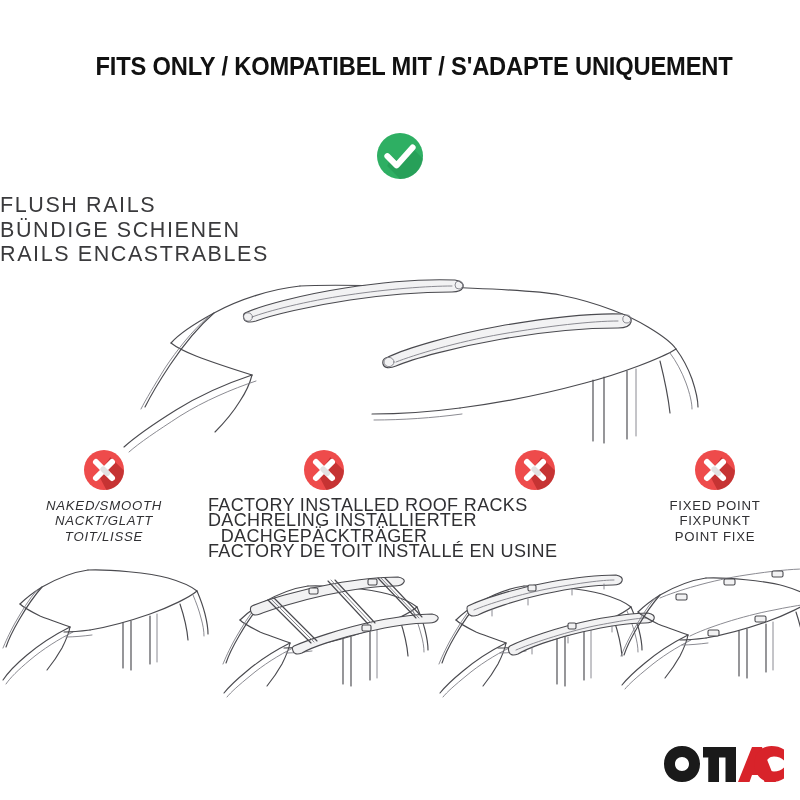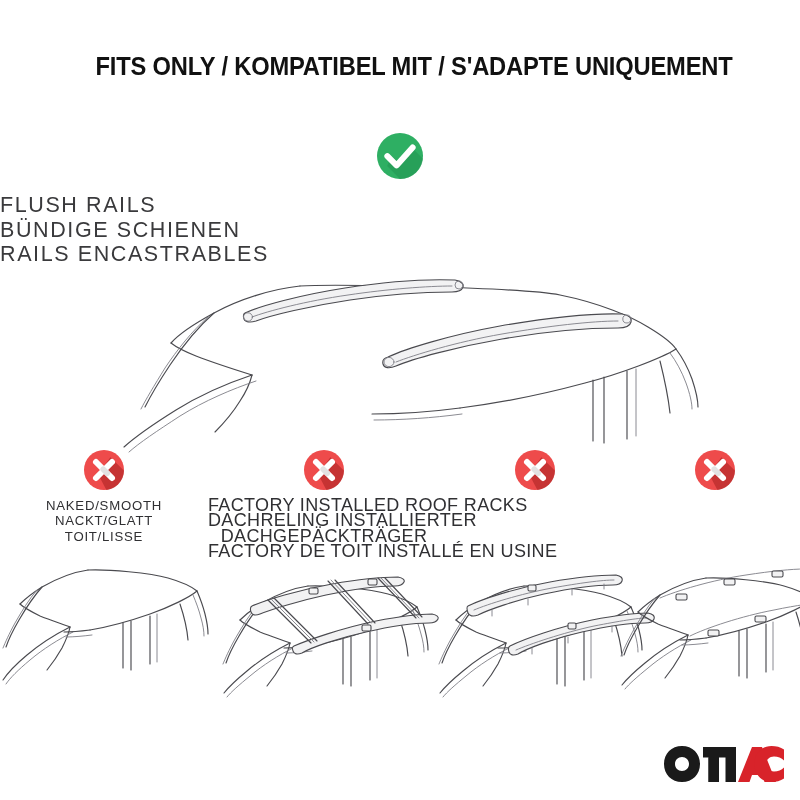--- a/index.html
+++ b/index.html
@@ -70,21 +70,21 @@
     top: 450px;
     left: 0;
     width: 800px;
     display: flex;
     align-items: flex-start;
   }
   .cell {
     position: relative;
     text-align: center;
   }
-  .cell-0 { width: 208px; }
+  .cell-0 { width: 208px; font-style: italic; }
   .cell-1 { width: 232px; }
   .cell-2 { width: 190px; }
   .cell-3 { width: 170px; }
 
   .icon-x {
     width: 40px;
     height: 40px;
     margin: 0 auto 8px auto;
     display: block;
   }
@@ -326,20 +326,25 @@
     </div>
   </div>
 
   <div class="cell cell-3">
     <svg class="icon-x" viewBox="0 0 100 100">
       <circle cx="50" cy="50" r="50" fill="#EE4B4B"></circle>
       <path d="M100 52 L66 18 L50 40 L34 58 L56 100 A50 50 0 0 0 100 52 Z" fill="#9E1B1B" opacity="0.5"></path>
       <path d="M30 30 L70 70 M70 30 L30 70" fill="none" stroke="#ffffff" stroke-width="15" stroke-linecap="round"></path>
       <path d="M48 48 L58 58" fill="none" stroke="#d8d8d8" stroke-width="14" stroke-linecap="round" opacity="0.75"></path>
     </svg>
+    <div class="cell-labels">
+      <div>FIXED POINT</div>
+      <div>FIXPUNKT</div>
+      <div>POINT FIXE</div>
+    </div>
     <div class="cell-art" style="top:108px;left:-10px;">
       <svg viewBox="0 0 190 130" width="190" height="130">
         <path class="ln" d="M86 20 C106 19 146 23 164 28 C178 32 188 37 193 41"></path>
         <path class="ln" d="M86 20 C72 22 54 29 40 37 C29 44 22 50 18 54"></path>
         <path class="ln" d="M18 54 C22 58 30 62 38 66 C48 70 60 74 68 77"></path>
         <path class="ln" d="M193 41 C186 47 166 57 146 64 C126 71 104 77 86 80"></path>
         <path class="ln" d="M40 37 C32 46 24 58 17 70 C10 82 6 91 4 97"></path>
         <path class="ln-thin" d="M35 40 C27 49 20 61 13 73 C7 84 3 93 1 98"></path>
         <path class="ln" d="M68 77 C67 83 64 90 60 98 C55 107 49 115 45 120"></path>
         <path class="ln" d="M68 77 C54 84 38 94 25 105 C14 114 6 122 2 127"></path>

